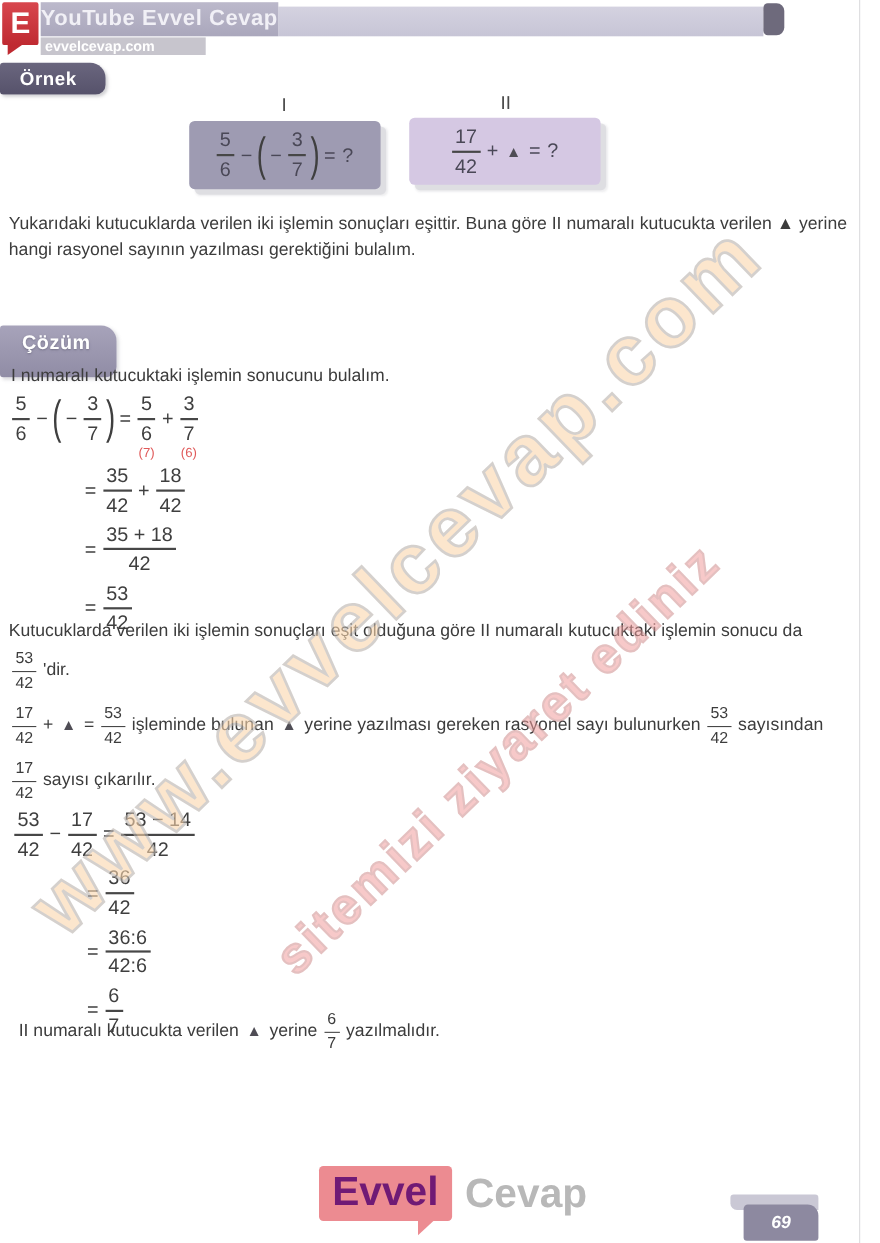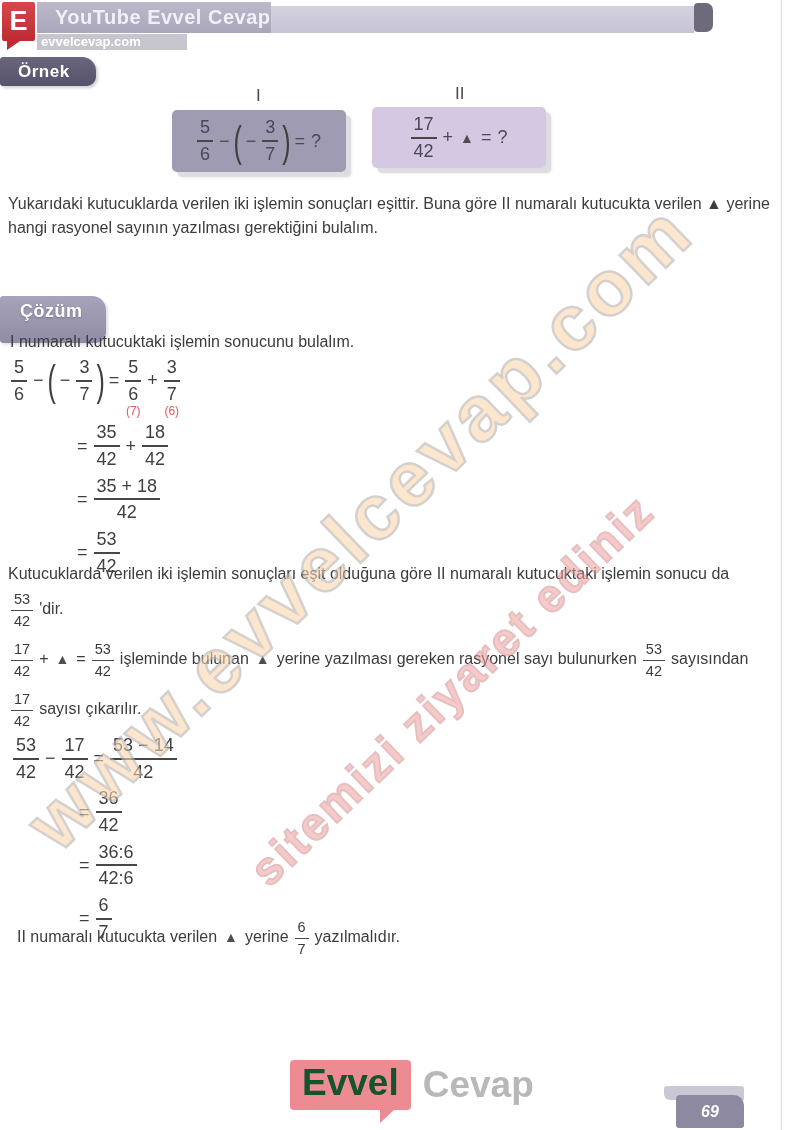--- a/index.html
+++ b/index.html
@@ -7,21 +7,21 @@
         font-family:"Liberation Sans",sans-serif;color:var(--text,#3c3c3c);}
   
   .logo-e{position:absolute;left:2px;top:2px;width:33px;height:39px;z-index:6;
           background:linear-gradient(180deg,#d8474e,var(--logo-red,#bf2a31));
           color:#fff;font-weight:bold;font-size:27px;text-align:center;line-height:39px;border-radius:2px;}
   .logo-tail{position:absolute;left:7px;top:41px;width:0;height:0;z-index:6;
           border-top:9px solid var(--logo-red,#bf2a31);border-right:13px solid transparent;}
   .title-bar{position:absolute;left:37px;top:2px;width:216px;height:31px;z-index:5;
           background:linear-gradient(180deg,#bcb9cb,var(--bar-dark,#aaa7bc));
           color:#f1f0f6;font-size:20px;font-weight:bold;letter-spacing:.5px;
-          line-height:31px;padding-left:18px;white-space:nowrap;}
+          line-height:31px;white-space:nowrap;}
   .title-bar-ext{position:absolute;left:253px;top:6px;width:441px;height:27px;z-index:4;
           background:linear-gradient(180deg,#d4d2e0,var(--bar-light,#c7c5d6));}
   .end-cap{position:absolute;left:694px;top:3px;width:19px;height:29px;z-index:5;
           background:var(--cap-dark,#6e6a7c);border-radius:4px 7px 7px 4px;}
   .url-bar{position:absolute;left:37px;top:34px;width:146px;height:16px;z-index:5;
           background:#c7c5cd;color:#fff;font-size:13px;font-weight:bold;
           line-height:16px;padding-left:4px;white-space:nowrap;}
   
   .ornek-badge{position:absolute;left:0;top:57px;width:78px;height:29px;
           background:linear-gradient(180deg,#6a667e,var(--badge-dark,#56526b));
@@ -72,21 +72,21 @@
          margin:0 1px;vertical-align:middle;color:#3f3f3f;}
   .tri{color:#4f4d55;font-size:14px;margin:0 4px;}
   
   .wm{position:absolute;font-weight:bold;white-space:nowrap;pointer-events:none;z-index:3;}
   .wm1{left:40px;top:790px;font-size:78px;letter-spacing:5px;color:var(--wm-peach,#fbd6ad);
        -webkit-text-stroke:2.5px #b9b2ac;transform:rotate(-44deg);transform-origin:0 50%;opacity:.6;}
   .wm2{left:258px;top:850px;font-size:46px;letter-spacing:3px;color:var(--wm-pink,#f29e9e);
        -webkit-text-stroke:2px #cf8d8d;transform:rotate(-44deg);transform-origin:0 50%;opacity:.55;}
   
   .flogo{position:absolute;left:290px;top:1060px;z-index:2;display:flex;align-items:center;}
-  .fl-evvel{display:inline-block;background:var(--footer-pink,#ec8b91);color:#14532d;
+  .fl-evvel{display:inline-block;background:var(--footer-pink,#ec8b91);color:#701a75;
         font-weight:bold;font-size:37px;padding:2px 12px 6px;border-radius:4px;position:relative;}
   .fl-evvel::after{content:"";position:absolute;right:16px;bottom:-13px;width:0;height:0;
         border-top:14px solid var(--footer-pink,#ec8b91);border-right:15px solid transparent;}
   .fl-cevap{color:var(--footer-gray,#b8b8b8);font-size:37px;font-weight:bold;margin-left:12px;}
   .page-badge{position:absolute;left:664px;top:1086px;width:82px;height:42px;z-index:2;}
   .pb-light{position:absolute;left:0;top:0;width:80px;height:14px;background:#cac8d5;
         border-radius:3px 3px 0 6px;}
   .pb-dark{position:absolute;left:12px;top:9px;width:68px;height:33px;background:var(--pagebadge-bg,#8d89a0);
         border-radius:4px 10px 3px 3px;color:#fff;font-style:italic;font-weight:bold;font-size:16px;
         text-align:center;line-height:33px;}

